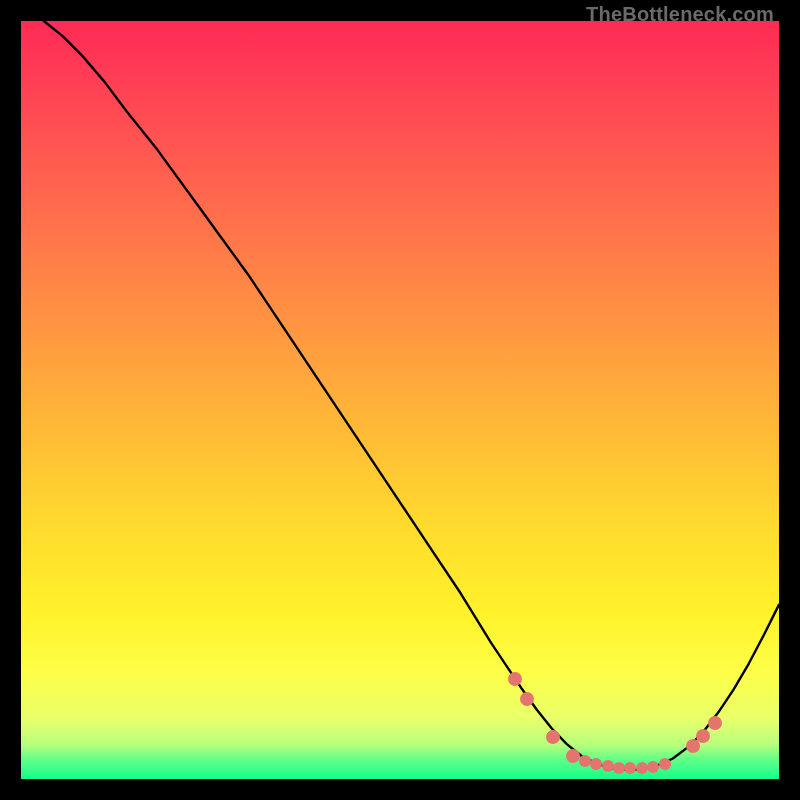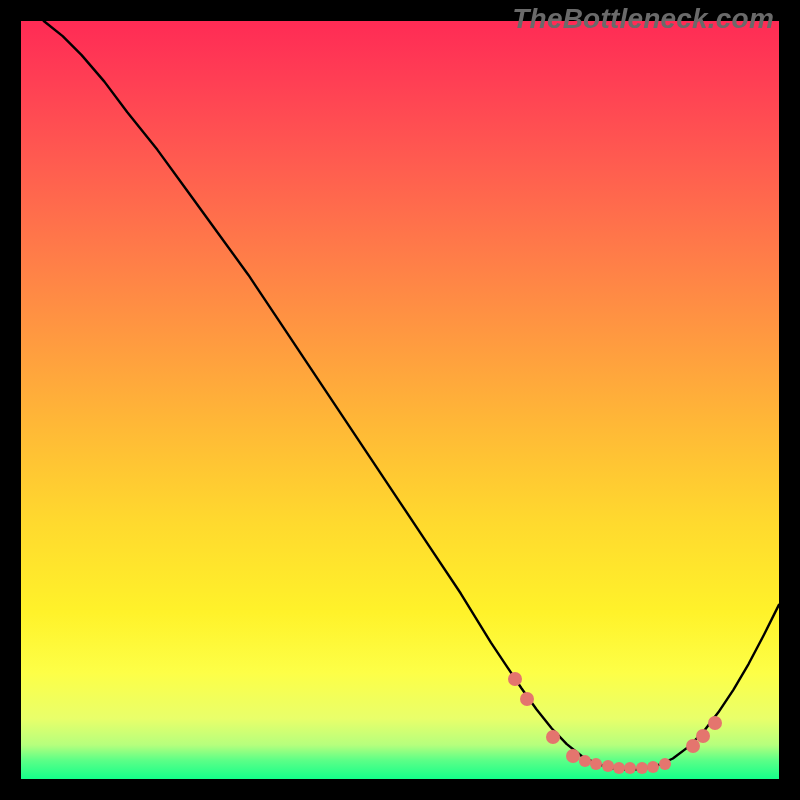--- a/index.html
+++ b/index.html
@@ -29,25 +29,24 @@
        #e9ff6a 92%,
        #b6ff7d 95.5%,
        #5dff87 97.5%,
        #14ff8a 100%);
   }
   .watermark {
     position: absolute;
     top: 3px;
     right: 26px;
     font-family: Arial, Helvetica, sans-serif;
-    font-size: 28px;
+    font-size: 20px;
     font-weight: 600;
     color: #6a6a6a;
     letter-spacing: 0.2px;
-    font-style: italic;
   }
   .curve {
     position: absolute;
     left: 0;
     top: 0;
     width: 758px;
     height: 758px;
     overflow: visible;
   }
   .marker {

